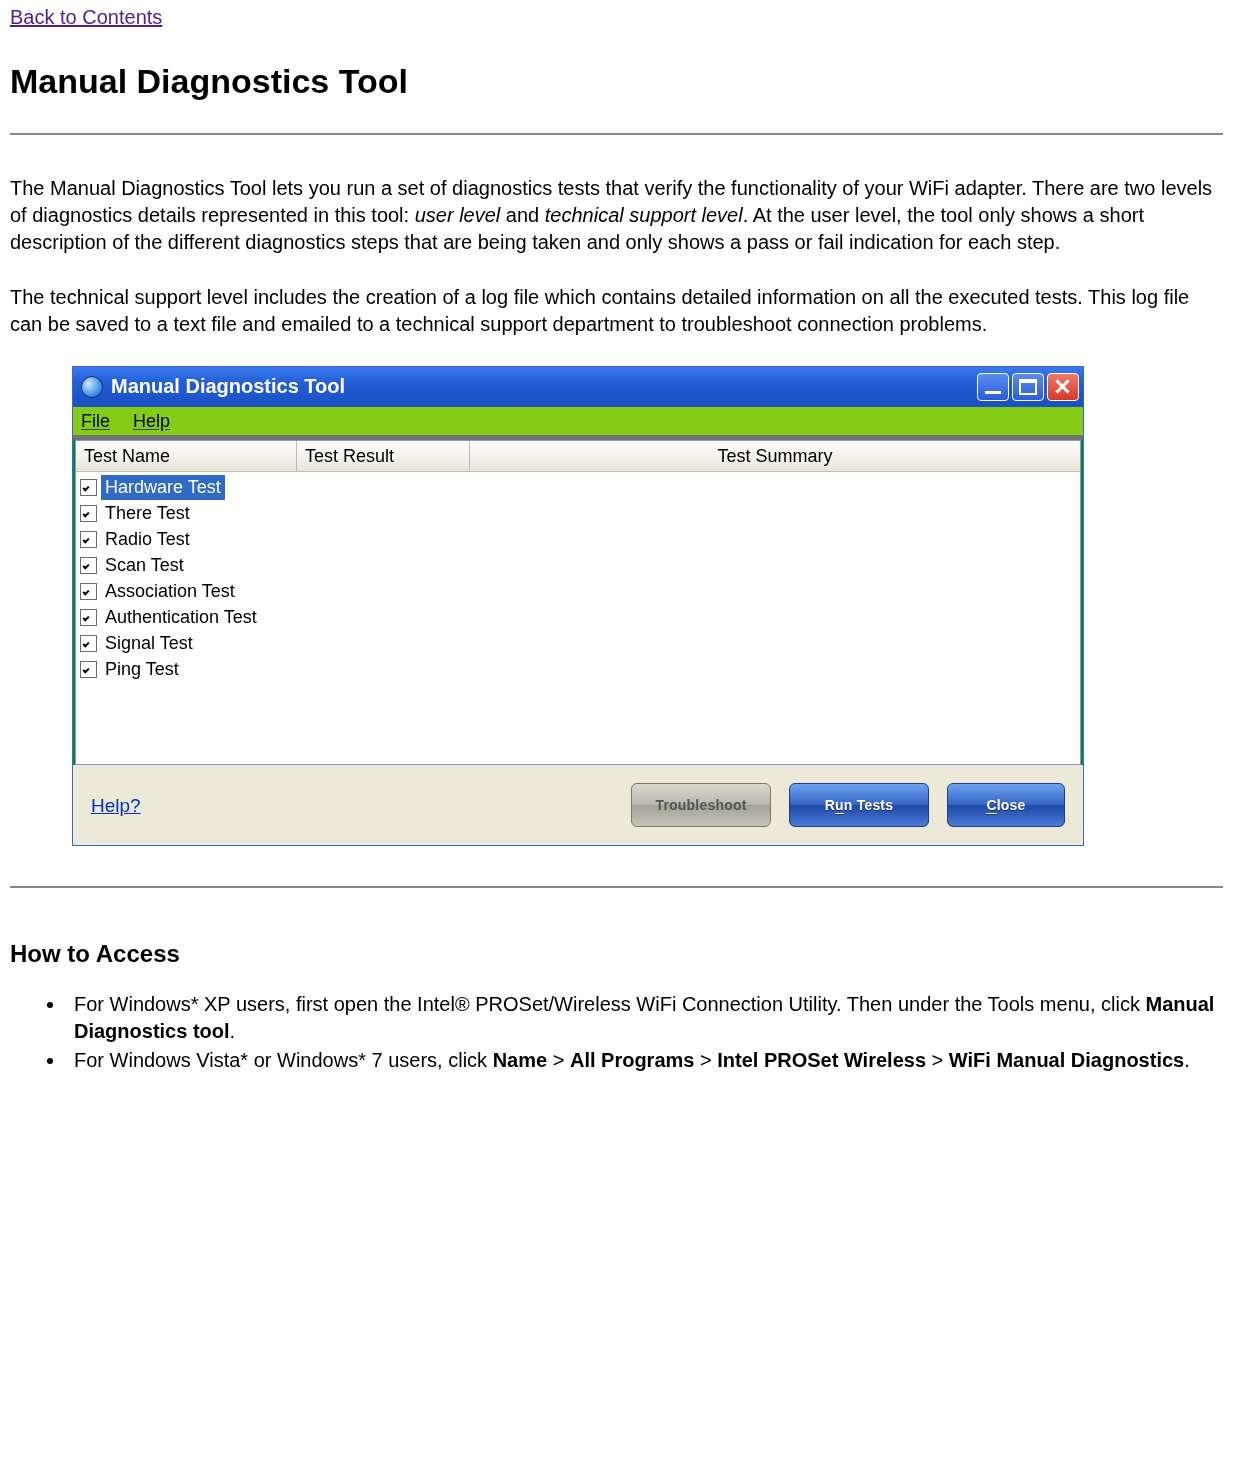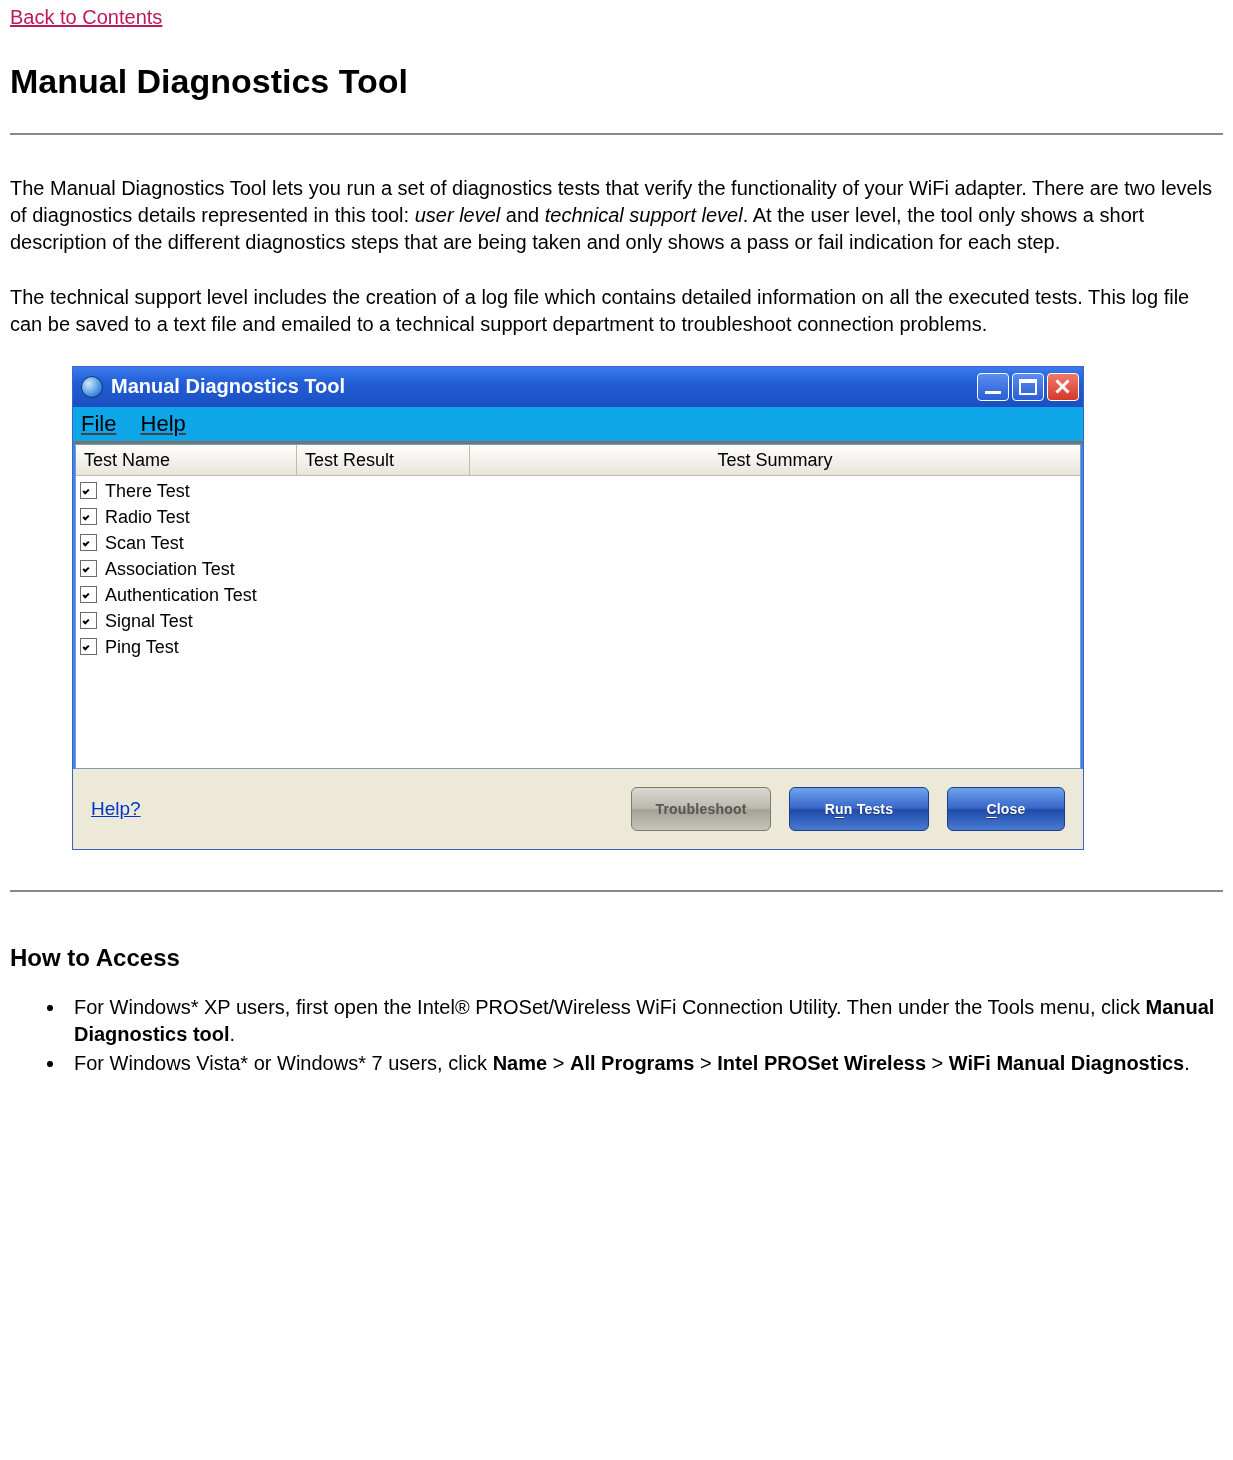--- a/index.html
+++ b/index.html
@@ -5,21 +5,21 @@
   body {
     font-family: Verdana, Geneva, sans-serif;
     font-size: 20px;
     color: #000;
     margin: 0;
     padding: 4px 10px 20px 10px;
     max-width: 1233px;
     line-height: 1.35;
   }
   a.backlink {
-    color: #be185d;
+    color: #4c1d95;
     text-decoration: underline;
     font-size: 20px;
   }
   h1 {
     font-size: 34px;
     font-weight: bold;
     margin: 28px 0 28px 0;
   }
   h2 {
     font-size: 24px;
@@ -110,35 +110,35 @@
     content:"";
     position:absolute;
     left:13px; top:4px;
     width:3px; height:17px;
     background:#fff;
     transform-origin:center;
   }
   .xp-winbtn.close::before { transform: rotate(45deg); }
   .xp-winbtn.close::after  { transform: rotate(-45deg); }
   .xp-menubar {
-    background:#0ea5e9;
+    background:#84cc16;
     padding: 2px 8px;
-    font-size: 22px;
-    border-bottom: 3px solid #737373;
+    font-size: 18px;
+    border-bottom: 5px solid #737373;
   }
   .xp-menuitem {
     display: inline-block;
     margin-right: 18px;
     text-decoration: underline;
     text-decoration-color: #444;
     text-underline-offset: 2px;
     color:#000;
   }
   .xp-body {
-    background:#3b82f6;
+    background:#15803d;
     padding: 0;
   }
   .xp-listview {
     border: 1px solid #7f9db9;
     margin: 0 2px;
     background:#fff;
   }
   .xp-listheader {
     display:flex;
     background: linear-gradient(to bottom,#fefefe,#e8e6da);
@@ -254,20 +254,24 @@
       <span class="xp-menuitem">Help</span>
     </div>
     <div class="xp-body">
       <div class="xp-listview">
         <div class="xp-listheader">
           <div class="col col-name">Test Name</div>
           <div class="col col-result">Test Result</div>
           <div class="col col-summary">Test Summary</div>
         </div>
         <div class="xp-listbody" id="listbody">
+        <div class="xp-row selected">
+              <span class="xp-check"></span>
+              <span class="xp-row-label">Hardware Test</span>
+            </div>
             <div class="xp-row">
               <span class="xp-check"></span>
               <span class="xp-row-label">There Test</span>
             </div>
             <div class="xp-row">
               <span class="xp-check"></span>
               <span class="xp-row-label">Radio Test</span>
             </div>
             <div class="xp-row">
               <span class="xp-check"></span>

